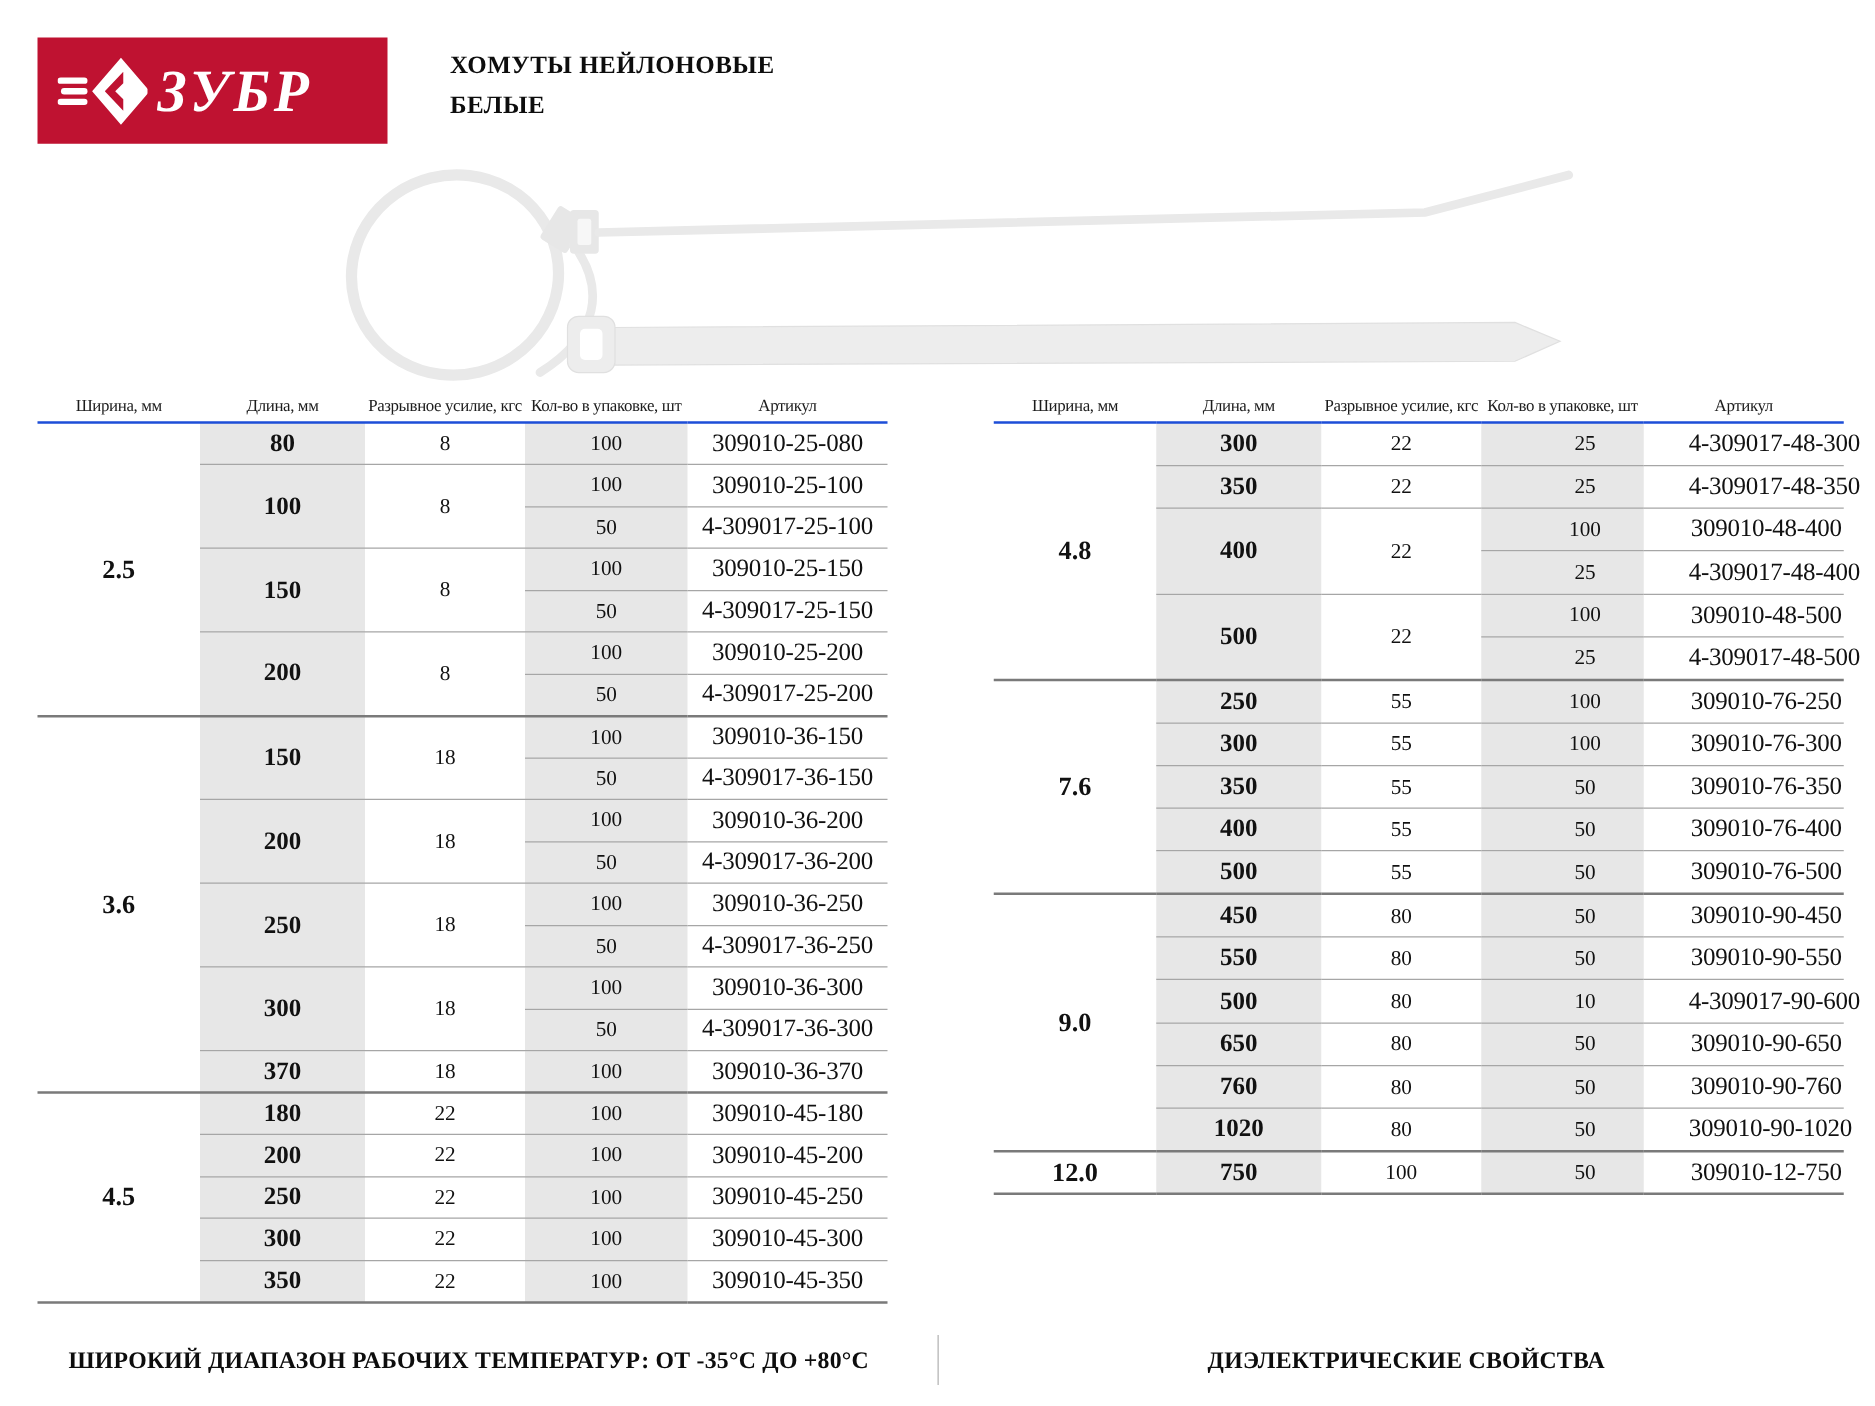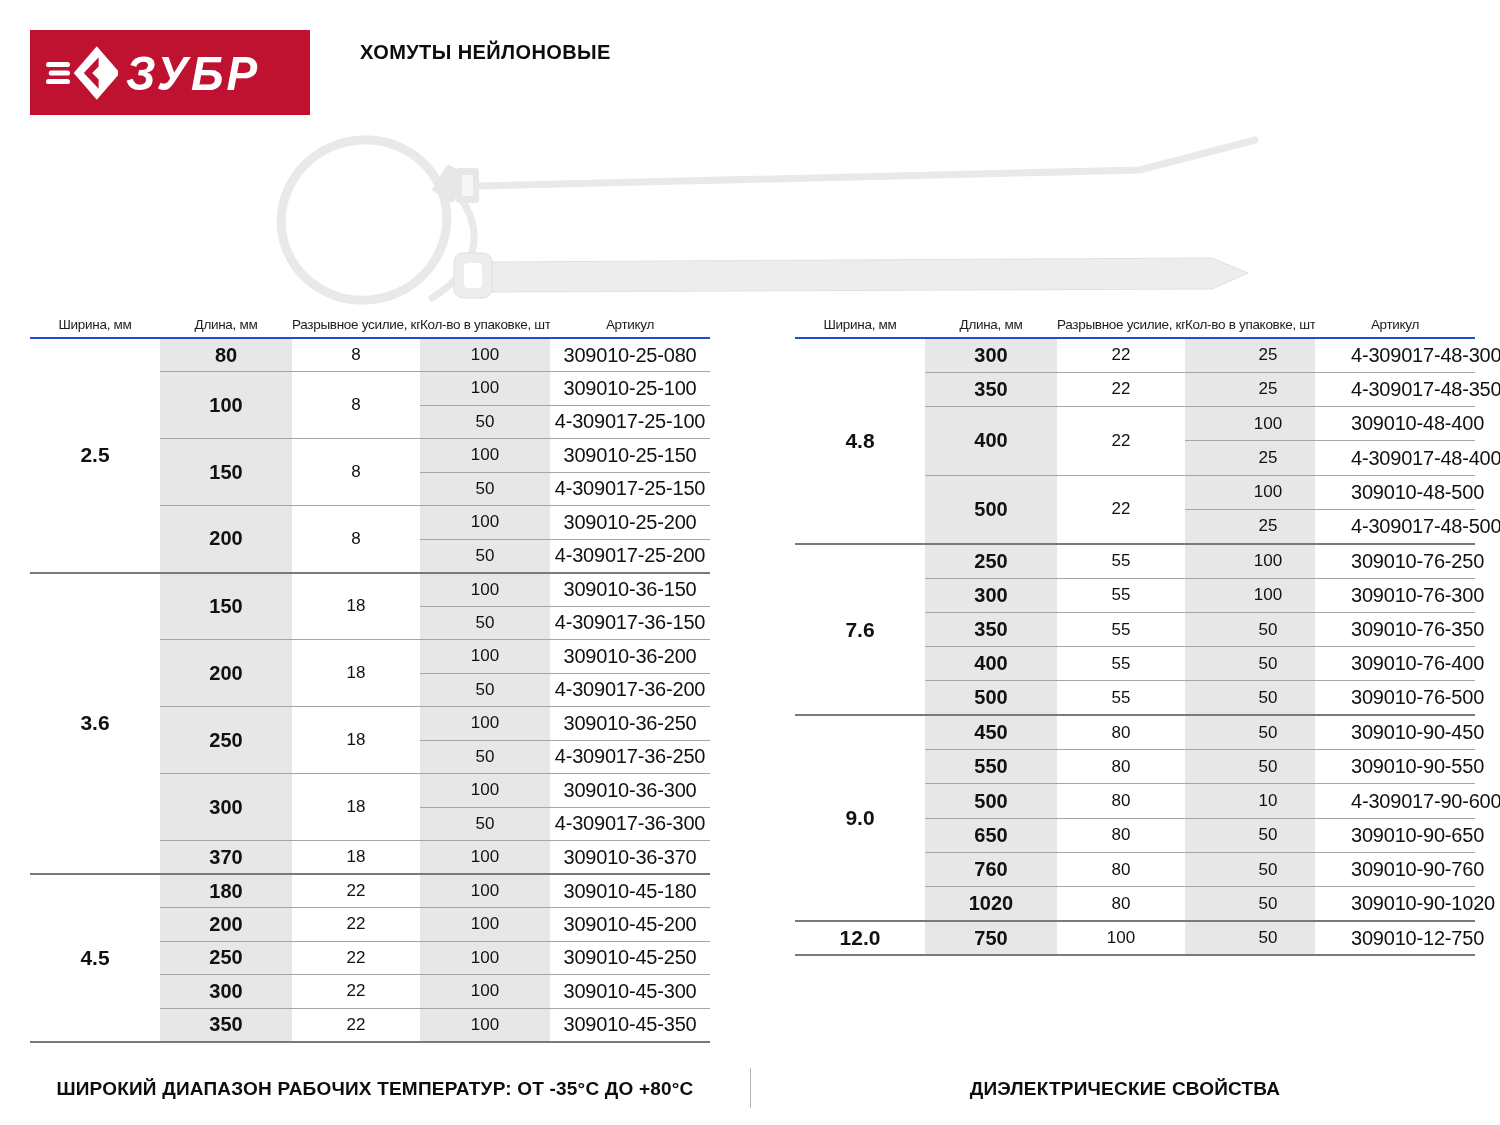--- a/index.html
+++ b/index.html
@@ -2,21 +2,21 @@
 <html><head>
 <meta charset="utf-8">
 <style>
   * { margin:0; padding:0; box-sizing:border-box; }
   html,body { background:#ffffff; }
   body {
     width:1500px; height:1125px; position:relative;
     font-family:"Liberation Sans", sans-serif; color:#111;
     overflow:hidden;
   }
-  .page { position:absolute; inset:0; }
+  .page { position:absolute; inset:0;font-family:Liberation Serif, serif; }
 
   
   .logo-box {
     position:absolute; left:30px; top:30px; width:280px; height:85px;
     background:#bf1231; display:flex; align-items:center; padding-left:16px;
   }
   .bison { width:72px; height:62px; flex:0 0 auto; }
   .logo-text {
     color:#fff; font-weight:bold; font-style:italic; font-size:46px;
     letter-spacing:3px; margin-left:8px; transform:scaleY(1.04);
@@ -76,20 +76,21 @@
         <rect x="3" y="29.2" width="23" height="5.6" rx="2.8"></rect>
         <rect x="0" y="38.4" width="26" height="5.6" rx="2.8"></rect>
         <path fill-rule="evenodd" d="M30,32 L55,3 L80,32 L55,61 Z  M41,32 L57,15 L57,25 L50,32 L57,39 L57,49 Z"></path>
       </g>
     </svg>
     <div class="logo-text">ЗУБР</div>
   </div>
 
   <div class="title">
     <div>ХОМУТЫ НЕЙЛОНОВЫЕ</div>
+    <div>БЕЛЫЕ</div>
   </div>
 
   <svg class="product-art" viewBox="0 0 1020 185" aria-hidden="true">
 
     <g>
       <ellipse cx="104" cy="98" rx="83" ry="80" transform="rotate(-14 104 98)" fill="none" stroke="#e9e9e9" stroke-width="9"></ellipse>
       <rect x="178" y="46" width="25" height="31" rx="3" transform="rotate(32 190 61)" fill="#e7e7e7"></rect>
       <path d="M 199,74 C 224,108 220,146 172,176" fill="none" stroke="#e9e9e9" stroke-width="7" stroke-linecap="round"></path>
     </g>
 

